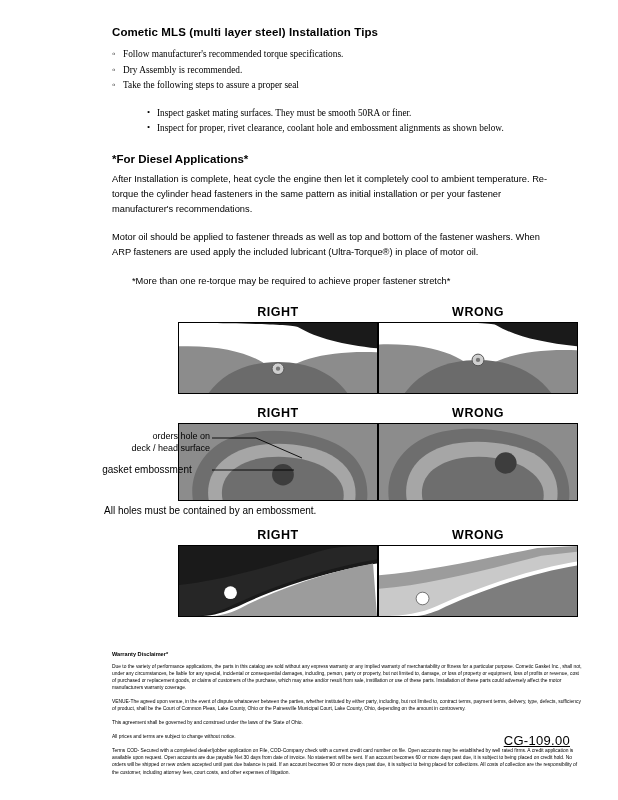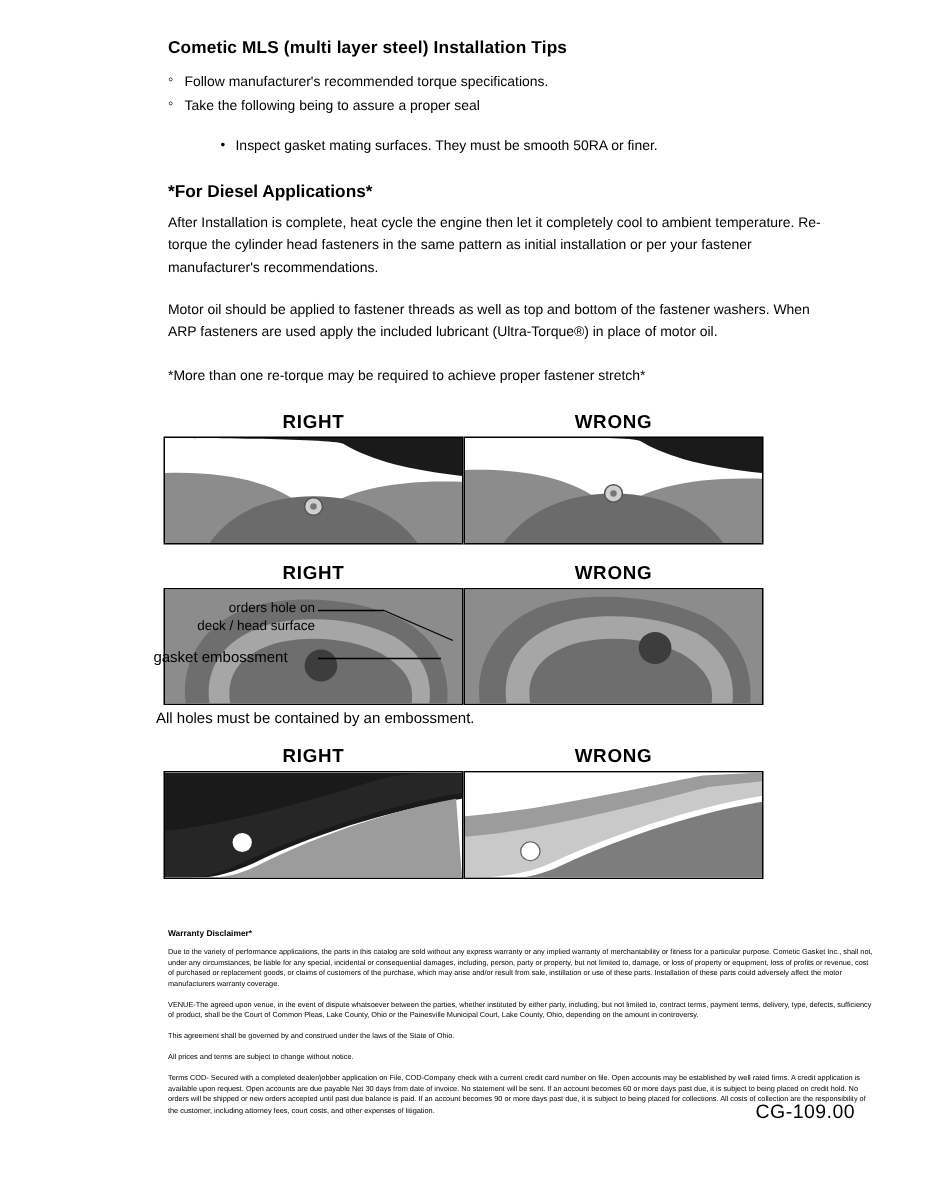--- a/index.html
+++ b/index.html
@@ -29,20 +29,21 @@
   ul.bullets {
     list-style: none;
     margin: 0 0 0 72px;
     padding: 0;
   }
   ul.bullets > li {
     font-size: 9.3px;
     line-height: 15.5px;
     position: relative;
     padding-left: 11px;
+    font-family: Liberation Serif, serif;
   }
   ul.bullets > li::before {
     content: "\25E6";
     position: absolute;
     left: 0; top: -1px;
     font-size: 10px;
   }
   ul.sub {
     list-style: none;
     margin: 12px;
@@ -68,28 +69,28 @@
   p.para {
     font-size: 9.3px;
     line-height: 15px;
     margin: 0 0 0 72px;
     max-width: 440px;
   }
   p.para + p.para { margin-top: 13px; }
   p.note {
     font-size: 9.3px;
     line-height: 15px;
-    margin: 14px 0 0 72px;
+    margin: 14px 0 0 92px;
   }
 
   
   .figures { margin: 16px 0 0 0; }
   .figrow {
     display: flex;
-    justify-content: center;
+    justify-content: flex-end;
   }
   .figcol { width: 200px; }
   .figlabel {
     text-align: center;
     font-size: 12.5px;
     font-weight: bold;
     letter-spacing: 0.5px;
     margin-bottom: 3px;
   }
   .figbox {
@@ -127,35 +128,38 @@
     line-height: 7.1px;
     margin: 0 0 7px 0;
     text-align: left;
   }
   .docnum {
     position: absolute;
     right: 48px;
     bottom: 24px;
     font-size: 13px;
     letter-spacing: 0.3px;
+    text-decoration: underline;
   }
 </style>
 </head>
 <body>
 
 <div class="page">
 
   <h1 class="title">Cometic MLS (multi layer steel) Installation Tips</h1>
 
   <ul class="bullets">
     <li>Follow manufacturer's recommended torque specifications.</li>
+    <li>Dry Assembly is recommended.</li>
     <li>
-      <span>Take the following being to assure a proper seal</span>
+      <span>Take the following steps to assure a proper seal</span>
       <ul class="sub">
         <li>Inspect gasket mating surfaces.  They must be smooth 50RA or finer.</li>
+        <li>Inspect for proper, rivet clearance, coolant hole and embossment alignments as shown below.</li>
       </ul>
     </li>
   </ul>
 
   <h2 class="subtitle">*For Diesel Applications*</h2>
   <p class="para">After Installation is complete, heat cycle the engine then let it completely cool to ambient temperature. Re-torque the cylinder head fasteners in the same pattern as initial installation or per your fastener manufacturer's recommendations.</p>
   <p class="para">Motor oil should be applied to fastener threads as well as top and bottom of the fastener washers. When ARP fasteners are used apply the included lubricant (Ultra-Torque®) in place of motor oil.</p>
   <p class="note">*More than one re-torque may be required to achieve proper fastener stretch*</p>
 
   <div class="figures">

